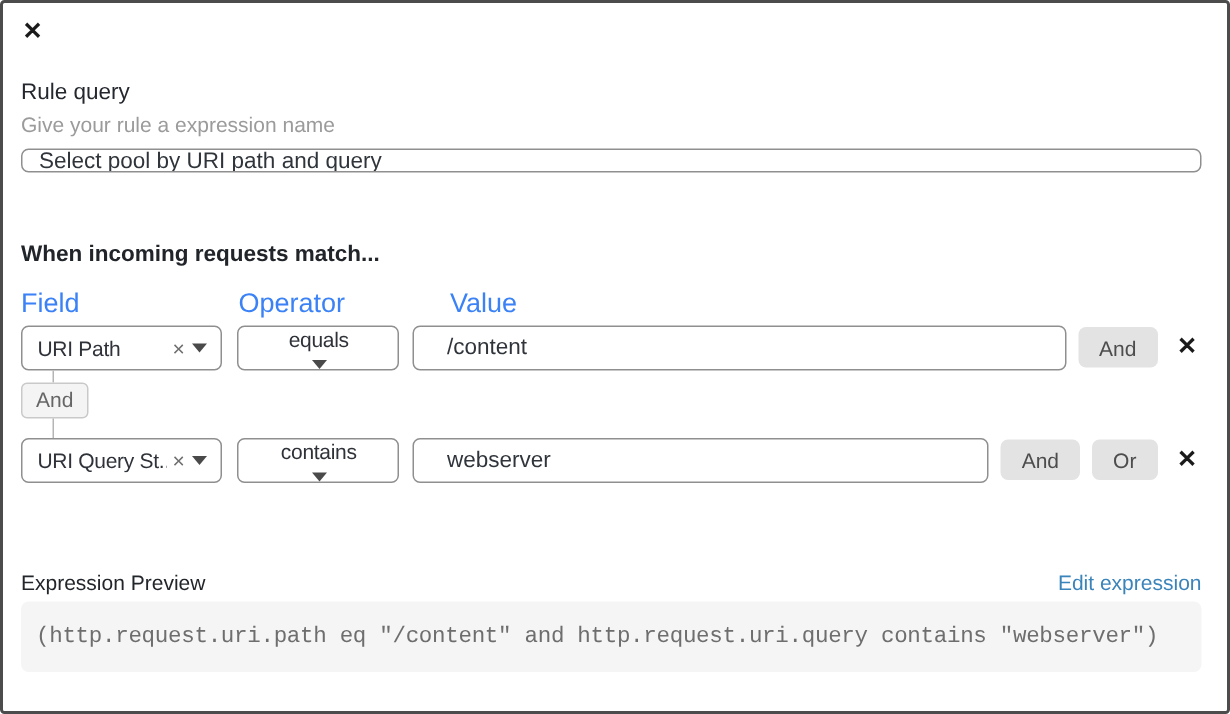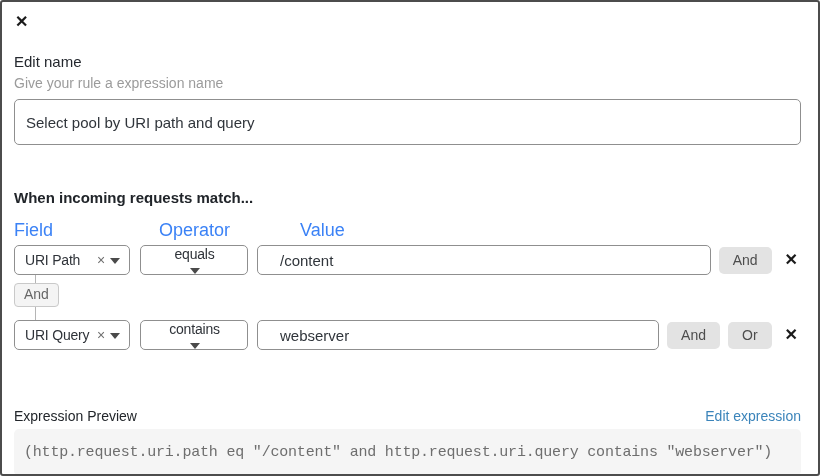--- a/index.html
+++ b/index.html
@@ -25,37 +25,37 @@
   .close-btn {
     background: none; border: none; cursor: pointer;
     font-size: 16px; font-weight: 700; color: #1a1a1a;
     line-height: 1; padding: 2px 1px; margin-top: 1px;
     font-family: "Liberation Sans", sans-serif;
   }
   
   .rule-label { margin-top: 21px; font-size: 15px; color: #24282e; }
   .rule-helper { margin-top: 5px; font-size: 14px; color: #9b9b9b; }
   .rule-input {
-    margin-top: 8px; width: 100%; height: 46px;
+    margin-top: 8px; width: 100%; height: 16px;
     border: 1px solid #8f8f8f; border-radius: 5px;
     padding: 0 11px; font-size: 15px; color: #30353b;
     font-family: "Liberation Sans", sans-serif; outline: none; background: #fff;
   }
   
   .match-heading { margin-top: 44px; font-size: 15px; font-weight: 700; color: #21252a; }
   .col-headers { margin-top: 14px; display: flex; font-size: 18px; color: #3b82f6; }
   .col-h-field { width: 145px; }
   .col-h-operator { width: 141px; }
   .cond-row { display: flex; align-items: center; height: 30px; margin-top: 4px; }
   .select-box {
     height: 30px; border: 1px solid #8f8f8f; border-radius: 5px; background: #fff;
     display: flex; align-items: center; padding: 0 9px 0 10px;
     font-size: 14px; color: #2f3339; cursor: pointer; letter-spacing: -0.2px;
   }
-  .field-select { width: 116px; margin-right: 10px; }
+  .field-select { width: 134px; margin-right: 10px; }
   .op-select { width: 108px; margin-right: 9px; flex-direction: column; }
   .sel-label { flex: 1; white-space: nowrap; overflow: hidden; min-width: 0; }
   .clear-x { color: #6f6f6f; font-size: 14px; margin: 0 5px 0 4px; line-height: 1; cursor: pointer; }
   .caret {
     width: 0; height: 0; flex: none;
     border-left: 5px solid transparent; border-right: 5px solid transparent;
     border-top: 6px solid #4a4a4a; margin-top: 1px;
   }
   .value-input {
     flex: 1; height: 30px; border: 1px solid #8f8f8f; border-radius: 5px;
@@ -98,21 +98,21 @@
 </style>
 </head>
 <body>
 
 <div class="dialog">
 
   <div class="dlg-header">
     <button class="close-btn">✕</button>
   </div>
 
-  <div class="rule-label">Edit name</div>
+  <div class="rule-label">Rule query</div>
   <div class="rule-helper">Give your rule a expression name</div>
   <input class="rule-input" type="text" value="Select pool by URI path and query" style="">
 
   <div class="match-heading">When incoming requests match...</div>
 
   <div class="col-headers">
     <span class="col-h-field">Field</span>
     <span class="col-h-operator">Operator</span>
     <span class="col-h-value">Value</span>
   </div>

